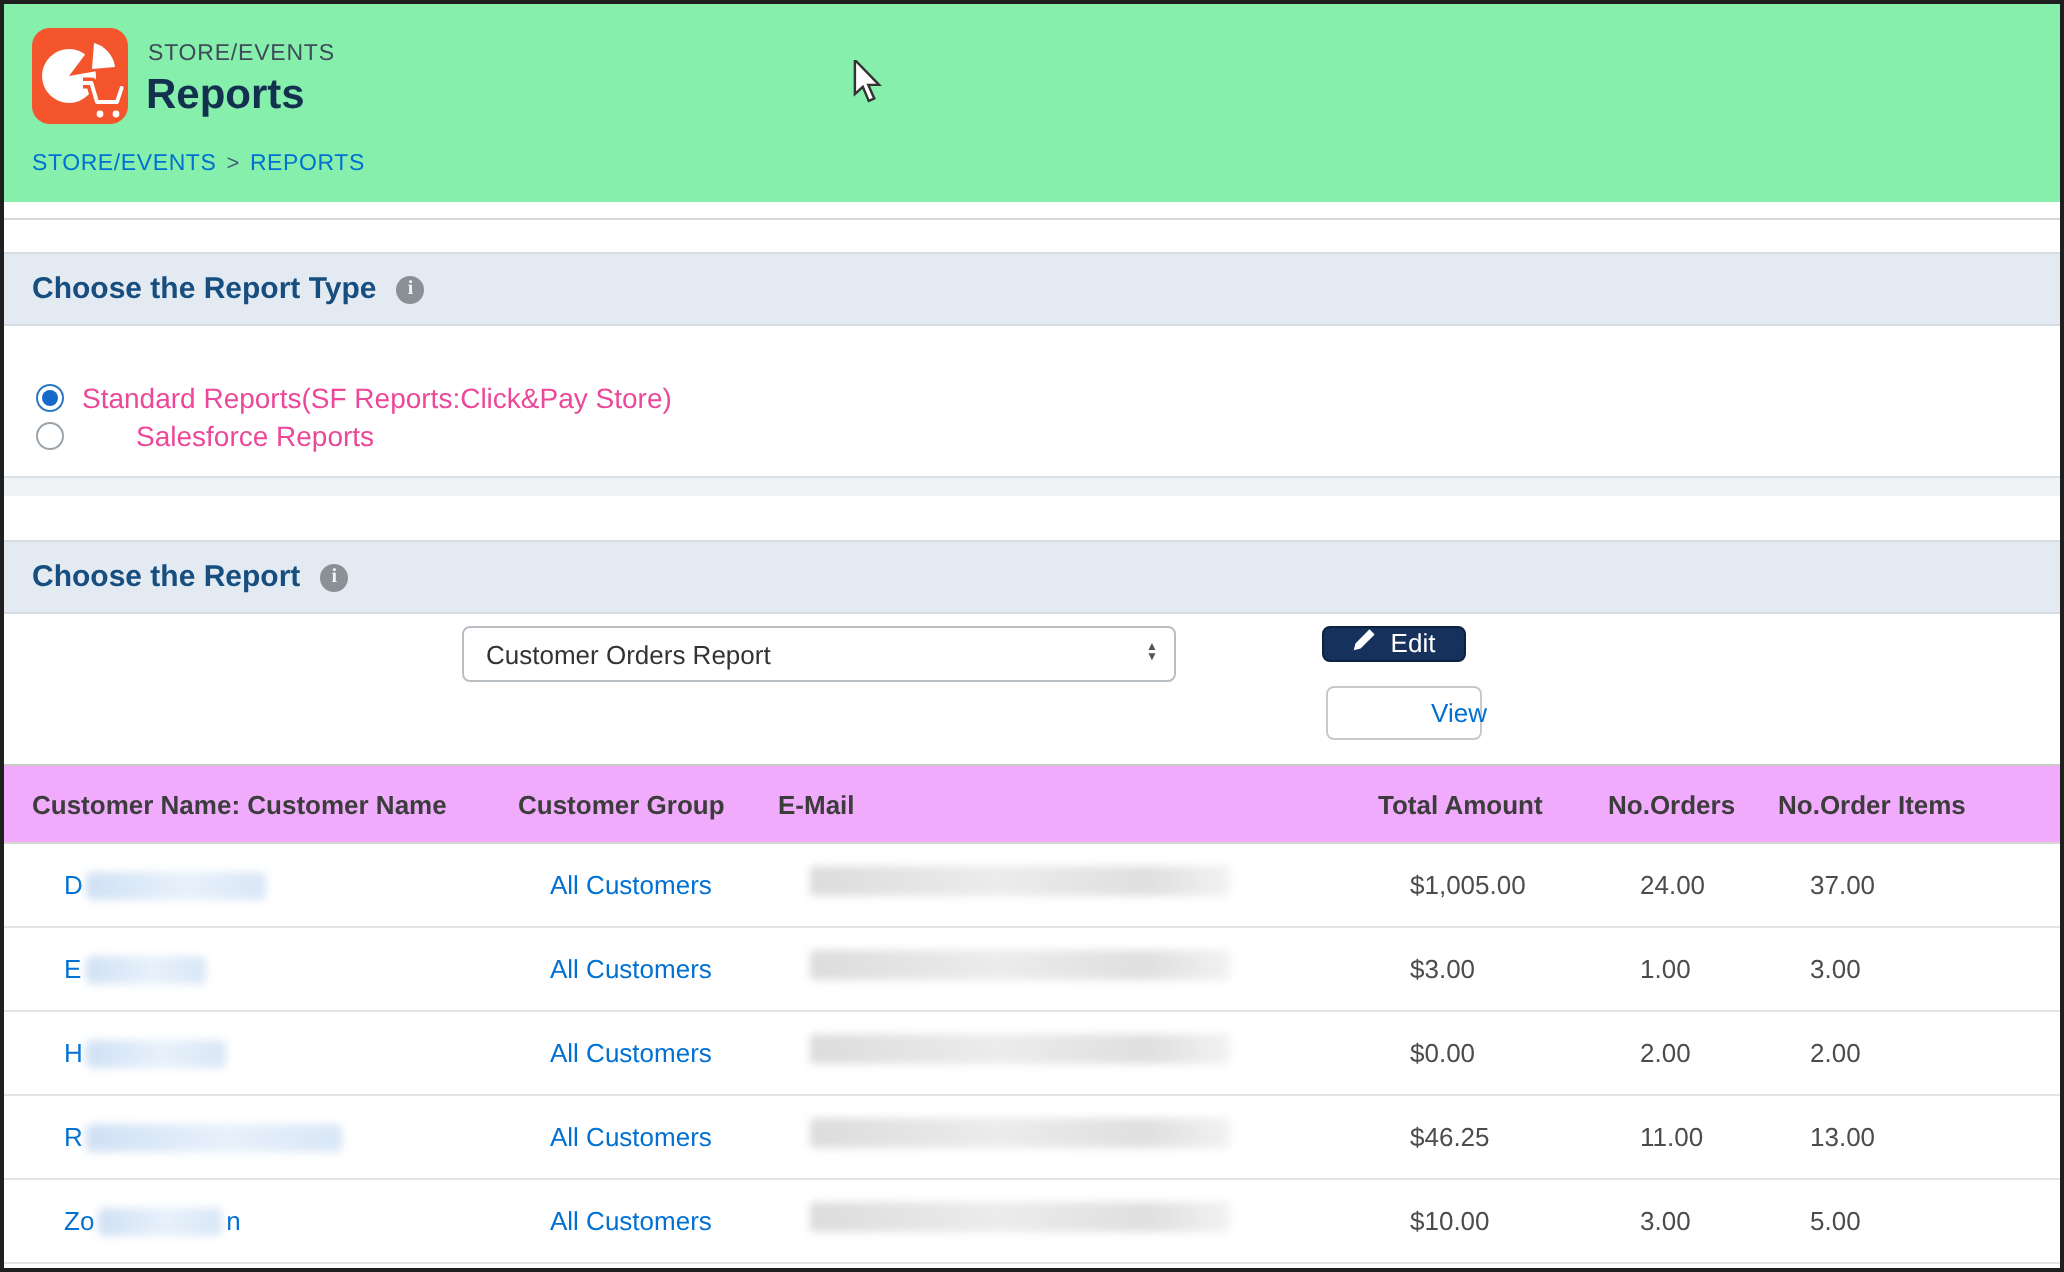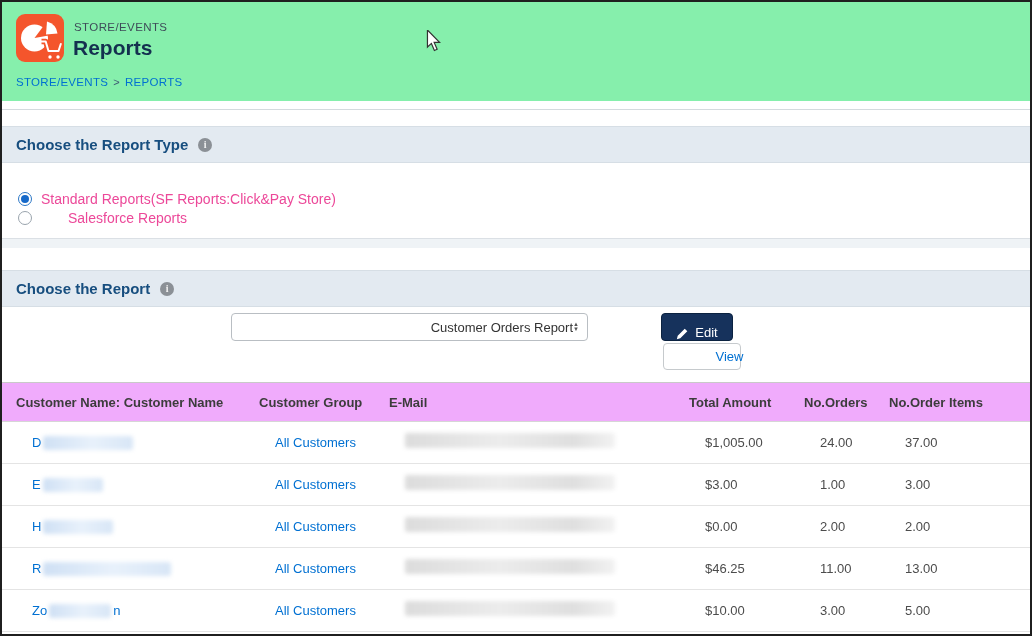--- a/index.html
+++ b/index.html
@@ -36,28 +36,28 @@
   #radio-row-1 { top:189px; }
   #radio-row-2 { top:208px;gap:27px; }
   .radio { width:14px; height:14px; border-radius:50%; background:#fff; border:1px solid #9aa4ad; position:relative; flex:0 0 auto; }
   .radio.checked { border:1px solid #2c77c6; }
   .radio.checked::after { content:""; position:absolute; left:2px; top:2px; width:8px; height:8px; border-radius:50%; background:#1669c9; }
   .radio-label { margin-left:9px; font-size:14px; color:#ec4899; }
 
   
   .report-select { position:absolute; left:229px; top:311px; width:357px; height:28px; background:#fff;
                    border:1px solid #b9bec3; border-radius:4px; display:flex; align-items:center;
-                   padding:0 8px 0 11px; cursor:pointer;text-align:right; }
+                   padding:0 8px 0 11px; cursor:pointer; }
   .report-select .sel-text { flex:1; font-size:13px; color:#333; }
   .spinner { display:flex; flex-direction:column; align-items:center; line-height:5px; }
   .spinner span { font-size:6px; color:#555; }
 
-  .btn-edit { position:absolute; left:659px; top:311px; width:72px; height:28px; background:#16325c;
+  .btn-edit { position:absolute; left:659px; top:311px; width:72px; height:18px; background:#16325c;
               border:1px solid #0b2240; border-radius:4px; color:#fff; font-size:13px;
-              display:flex; align-items:flex-end; justify-content:center; gap:7px; cursor:pointer; }
+              display:flex; align-items:flex-start; justify-content:center; gap:7px; cursor:pointer; }
   .btn-view { position:absolute; left:661px; top:341px; width:78px; height:27px; background:#fff;
               border:1px solid #c6cacd; border-radius:4px; color:#0070d2; font-size:13px;
               display:flex; align-items:center; justify-content:center; gap:7px; cursor:pointer;padding-left:48px; }
 
   
   .report-table { position:absolute; left:0; top:380px; width:100%; }
   .t-head { height:40px; background:#f0abfc; border-top:1px solid #c9c9c9; border-bottom:1px solid #d6d6d6;
             display:grid; grid-template-columns:243px 130px 300px 115px 85px 1fr; padding-left:14px;
             align-items:center; }
   .t-head .th { font-size:13px; font-weight:bold; color:#3c3c3c; }

